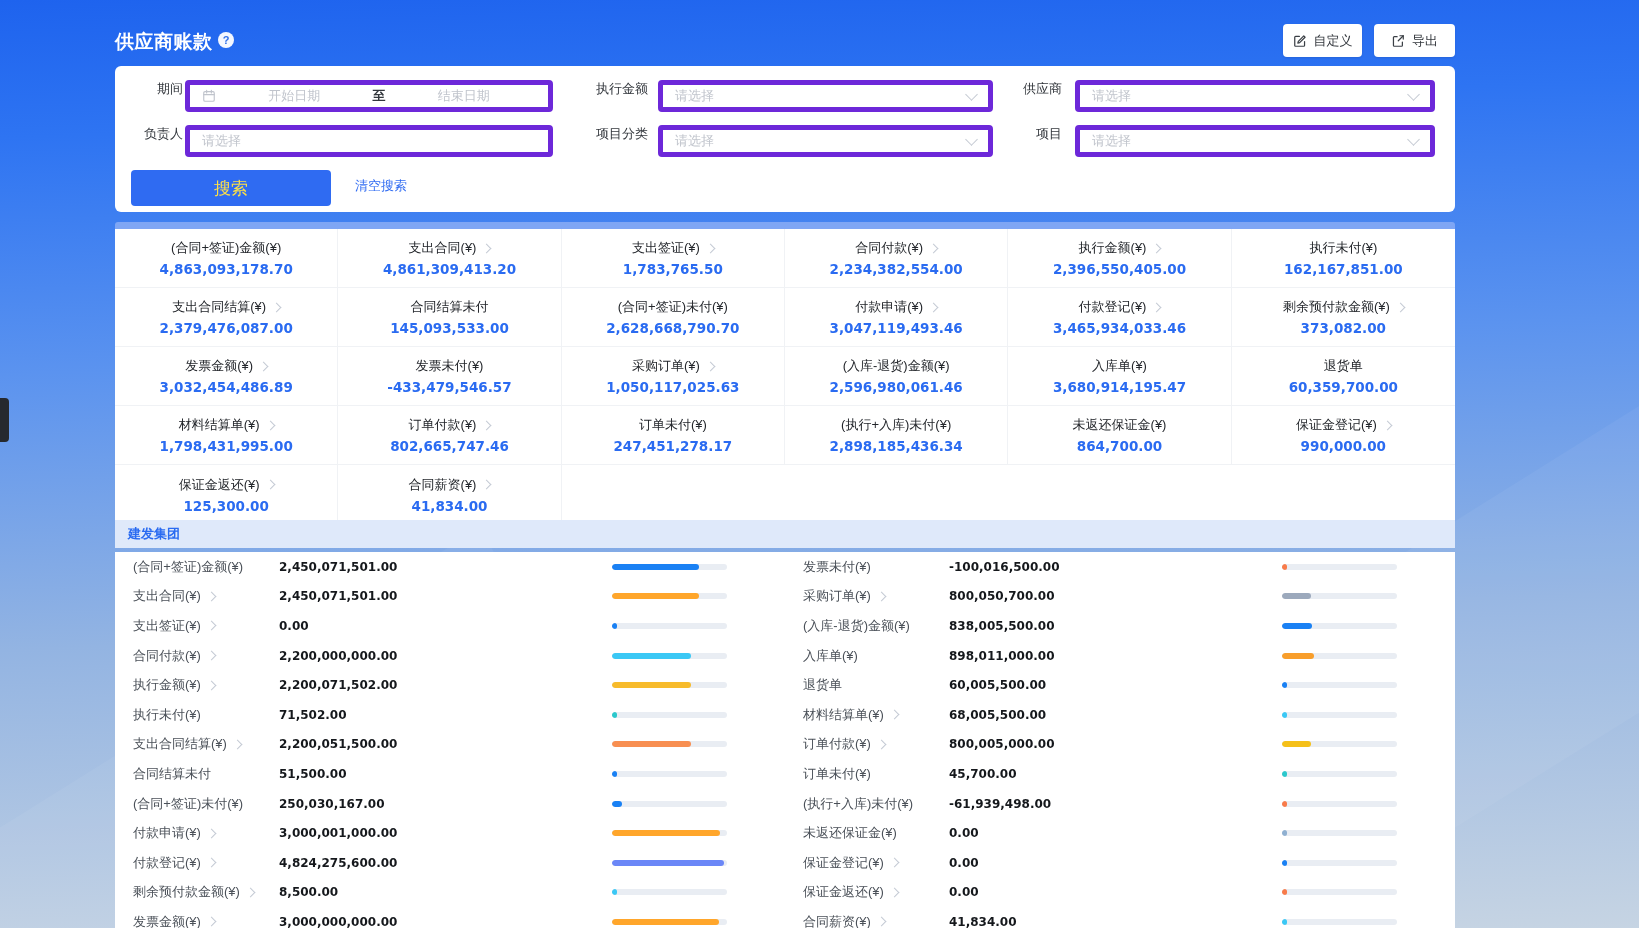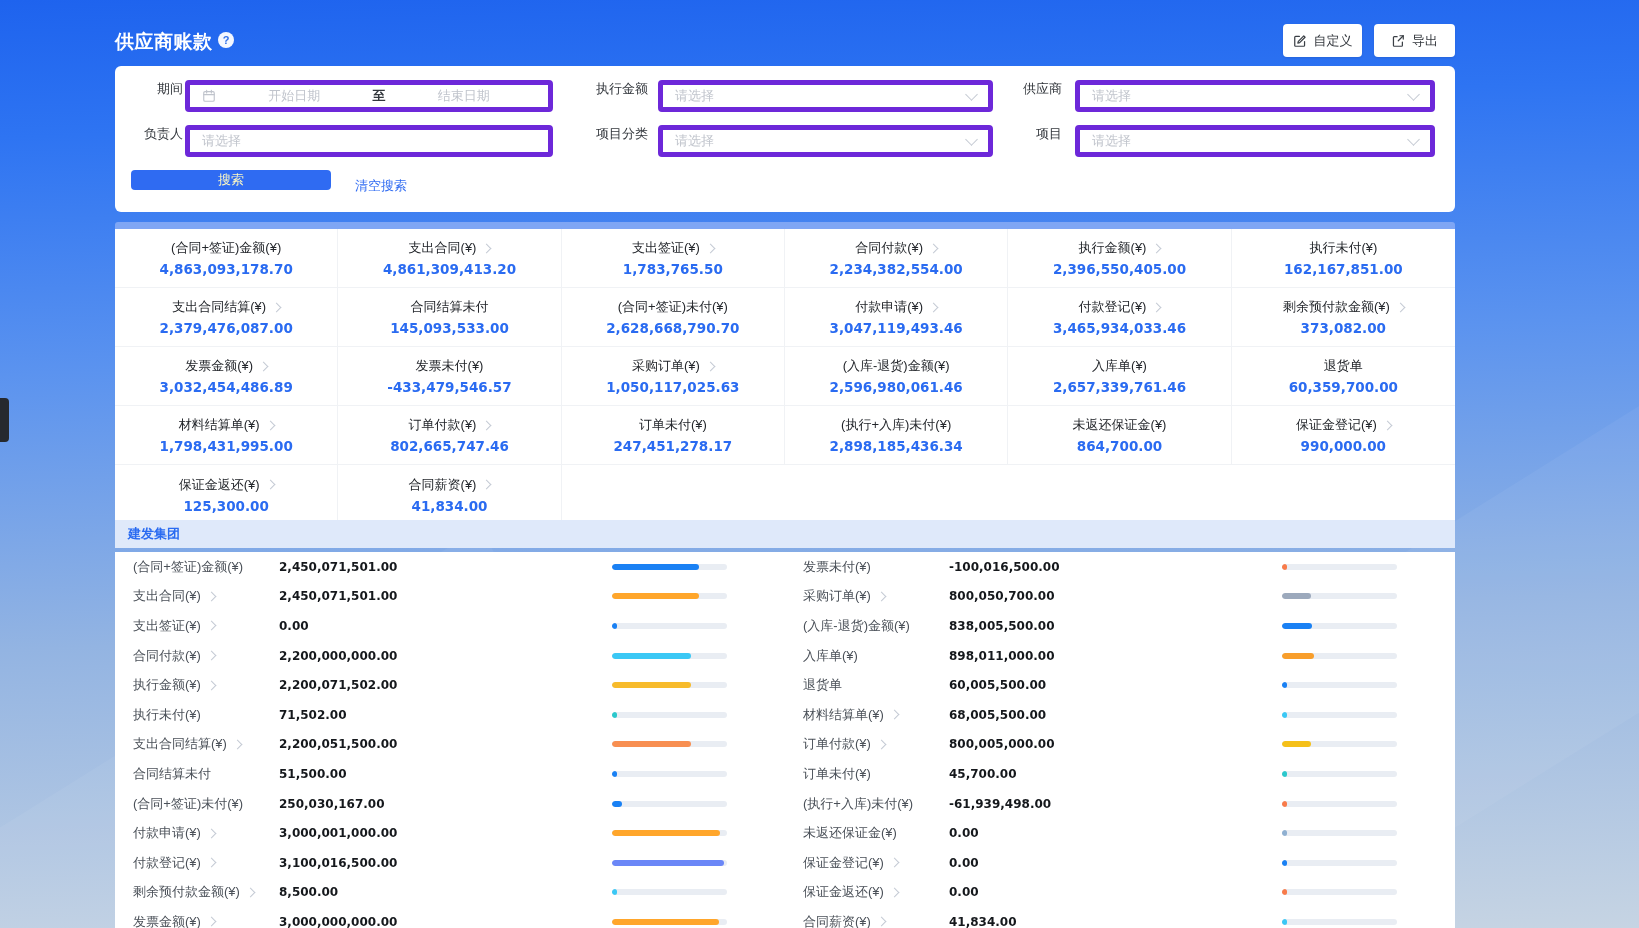--- a/index.html
+++ b/index.html
@@ -35,22 +35,22 @@
   .row1{top:14px}.row2{top:59px}
   .lab1{position:absolute;left:7px;width:61px}.in1{position:absolute;left:70px;width:368px}
   .lab2{position:absolute;left:393px;width:140px}.in2{position:absolute;left:543px;width:335px}
   .lab3{position:absolute;left:810px;width:137px}.in3{position:absolute;left:960px;width:360px}
   .date-input{padding:0 12px;gap:6px}
   .date-input .ph{flex:1;text-align:center}
   .date-sep{color:#33373D;font-weight:700;font-size:13px}
   .select-input{padding:8px 12px;justify-content:space-between}
   .chev-down{width:8px;height:8px;border-right:1.4px solid #C5CAD3;border-bottom:1.4px solid #C5CAD3;
     transform:rotate(45deg);margin-top:-4px;flex:0 0 auto}
-  .search-btn{position:absolute;left:16px;top:104px;width:200px;height:20px;background:#2F6BF2;color:#fef9c3;
-    border:none;border-radius:4px;font-size:13px;cursor:pointer}
+  .search-btn{position:absolute;left:16px;top:104px;width:200px;height:36px;background:#2F6BF2;color:#fde047;
+    border:none;border-radius:4px;font-size:17px;cursor:pointer}
   .clear-link{position:absolute;left:240px;top:104px;height:31px;display:flex;align-items:center;
     color:#2F6BF2;font-size:13px;cursor:pointer}
 
   
   .accent-bar{position:absolute;left:115px;top:222px;width:1340px;height:7px;background:#7FA6F4;border-radius:3px 3px 0 0}
   .summary-grid{position:absolute;left:115px;top:229px;width:1340px;height:295px;background:#fff;
     display:grid;grid-template-columns:repeat(6,1fr);grid-template-rows:repeat(5,59px)}
   .cell{display:flex;flex-direction:column;align-items:center;justify-content:center;
     border-right:1px solid #F0F2F5;border-bottom:1px solid #F0F2F5;box-sizing:border-box}
   .cell:nth-child(6n){border-right:none}
@@ -256,21 +256,21 @@
     <div class="cell">
       <div class="cell-label-row">
         <span>(入库-退货)金额(¥)</span>
       </div>
       <div class="cell-value">2,596,980,061.46</div>
     </div>
     <div class="cell">
       <div class="cell-label-row">
         <span>入库单(¥)</span>
       </div>
-      <div class="cell-value">2,657,339,761.46</div>
+      <div class="cell-value">3,680,914,195.47</div>
     </div>
     <div class="cell">
       <div class="cell-label-row">
         <span>退货单</span>
       </div>
       <div class="cell-value">60,359,700.00</div>
     </div>
     <div class="cell">
       <div class="cell-label-row">
         <span>材料结算单(¥)</span>
@@ -425,21 +425,21 @@
         <span class="g-value">3,000,001,000.00</span>
         <span class="bar-track">
           <span class="bar-fill" style="width: 108.1px; background: rgb(255, 166, 43); display: block;"></span>
         </span>
       </div>
       <div class="g-row">
         <span class="g-label">
           <span>付款登记(¥)</span>
           <span class="chev-right"></span>
         </span>
-        <span class="g-value">3,100,016,500.00</span>
+        <span class="g-value">4,824,275,600.00</span>
         <span class="bar-track">
           <span class="bar-fill" style="width: 111.55px; background: rgb(107, 135, 247); display: block;"></span>
         </span>
       </div>
       <div class="g-row">
         <span class="g-label">
           <span>剩余预付款金额(¥)</span>
           <span class="chev-right"></span>
         </span>
         <span class="g-value">8,500.00</span>

